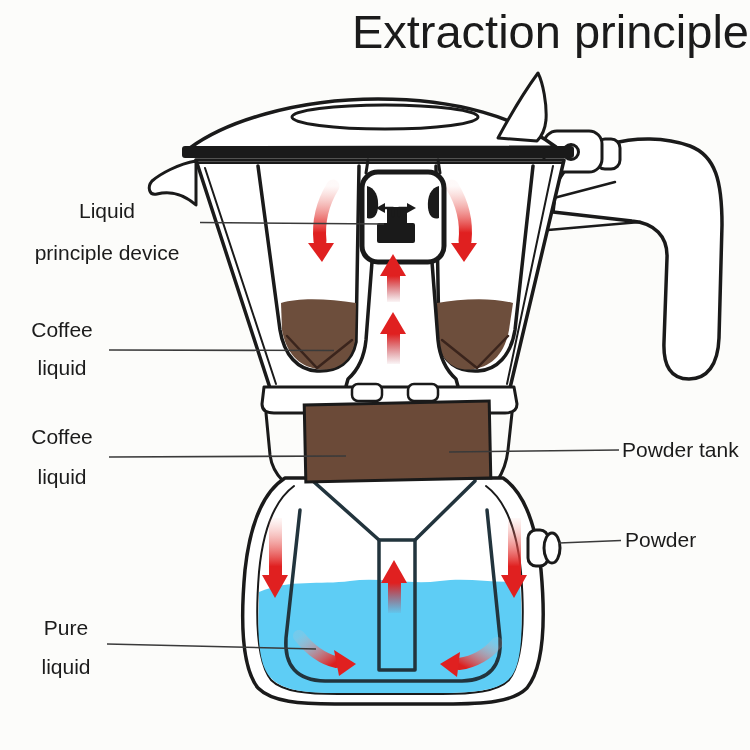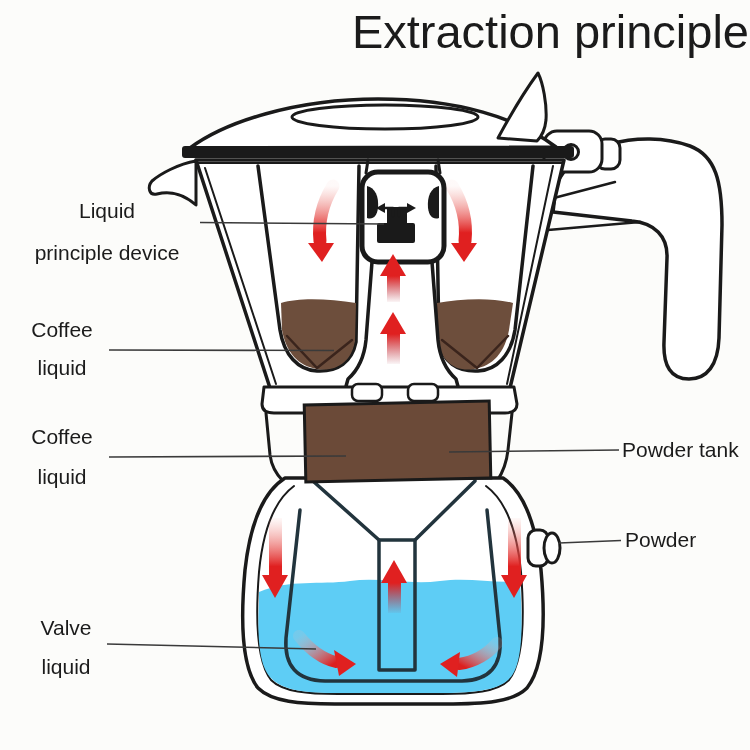--- a/index.html
+++ b/index.html
@@ -200,19 +200,19 @@
   </div>
   <div class="lbl" id="lbl-cl">
     <span class="ln">Coffee</span>
     <span class="ln">liquid</span>
   </div>
   <div class="lbl" id="lbl-cp">
     <span class="ln">Coffee</span>
     <span class="ln">liquid</span>
   </div>
   <div class="lbl" id="lbl-pw">
-    <span class="ln">Valve</span>
+    <span class="ln">Pure</span>
     <span class="ln">liquid</span>
   </div>
   <div class="lbl" id="lbl-pt">Powder tank</div>
   <div class="lbl" id="lbl-v">Powder</div>
 
 </div>
 
 </body></html>

